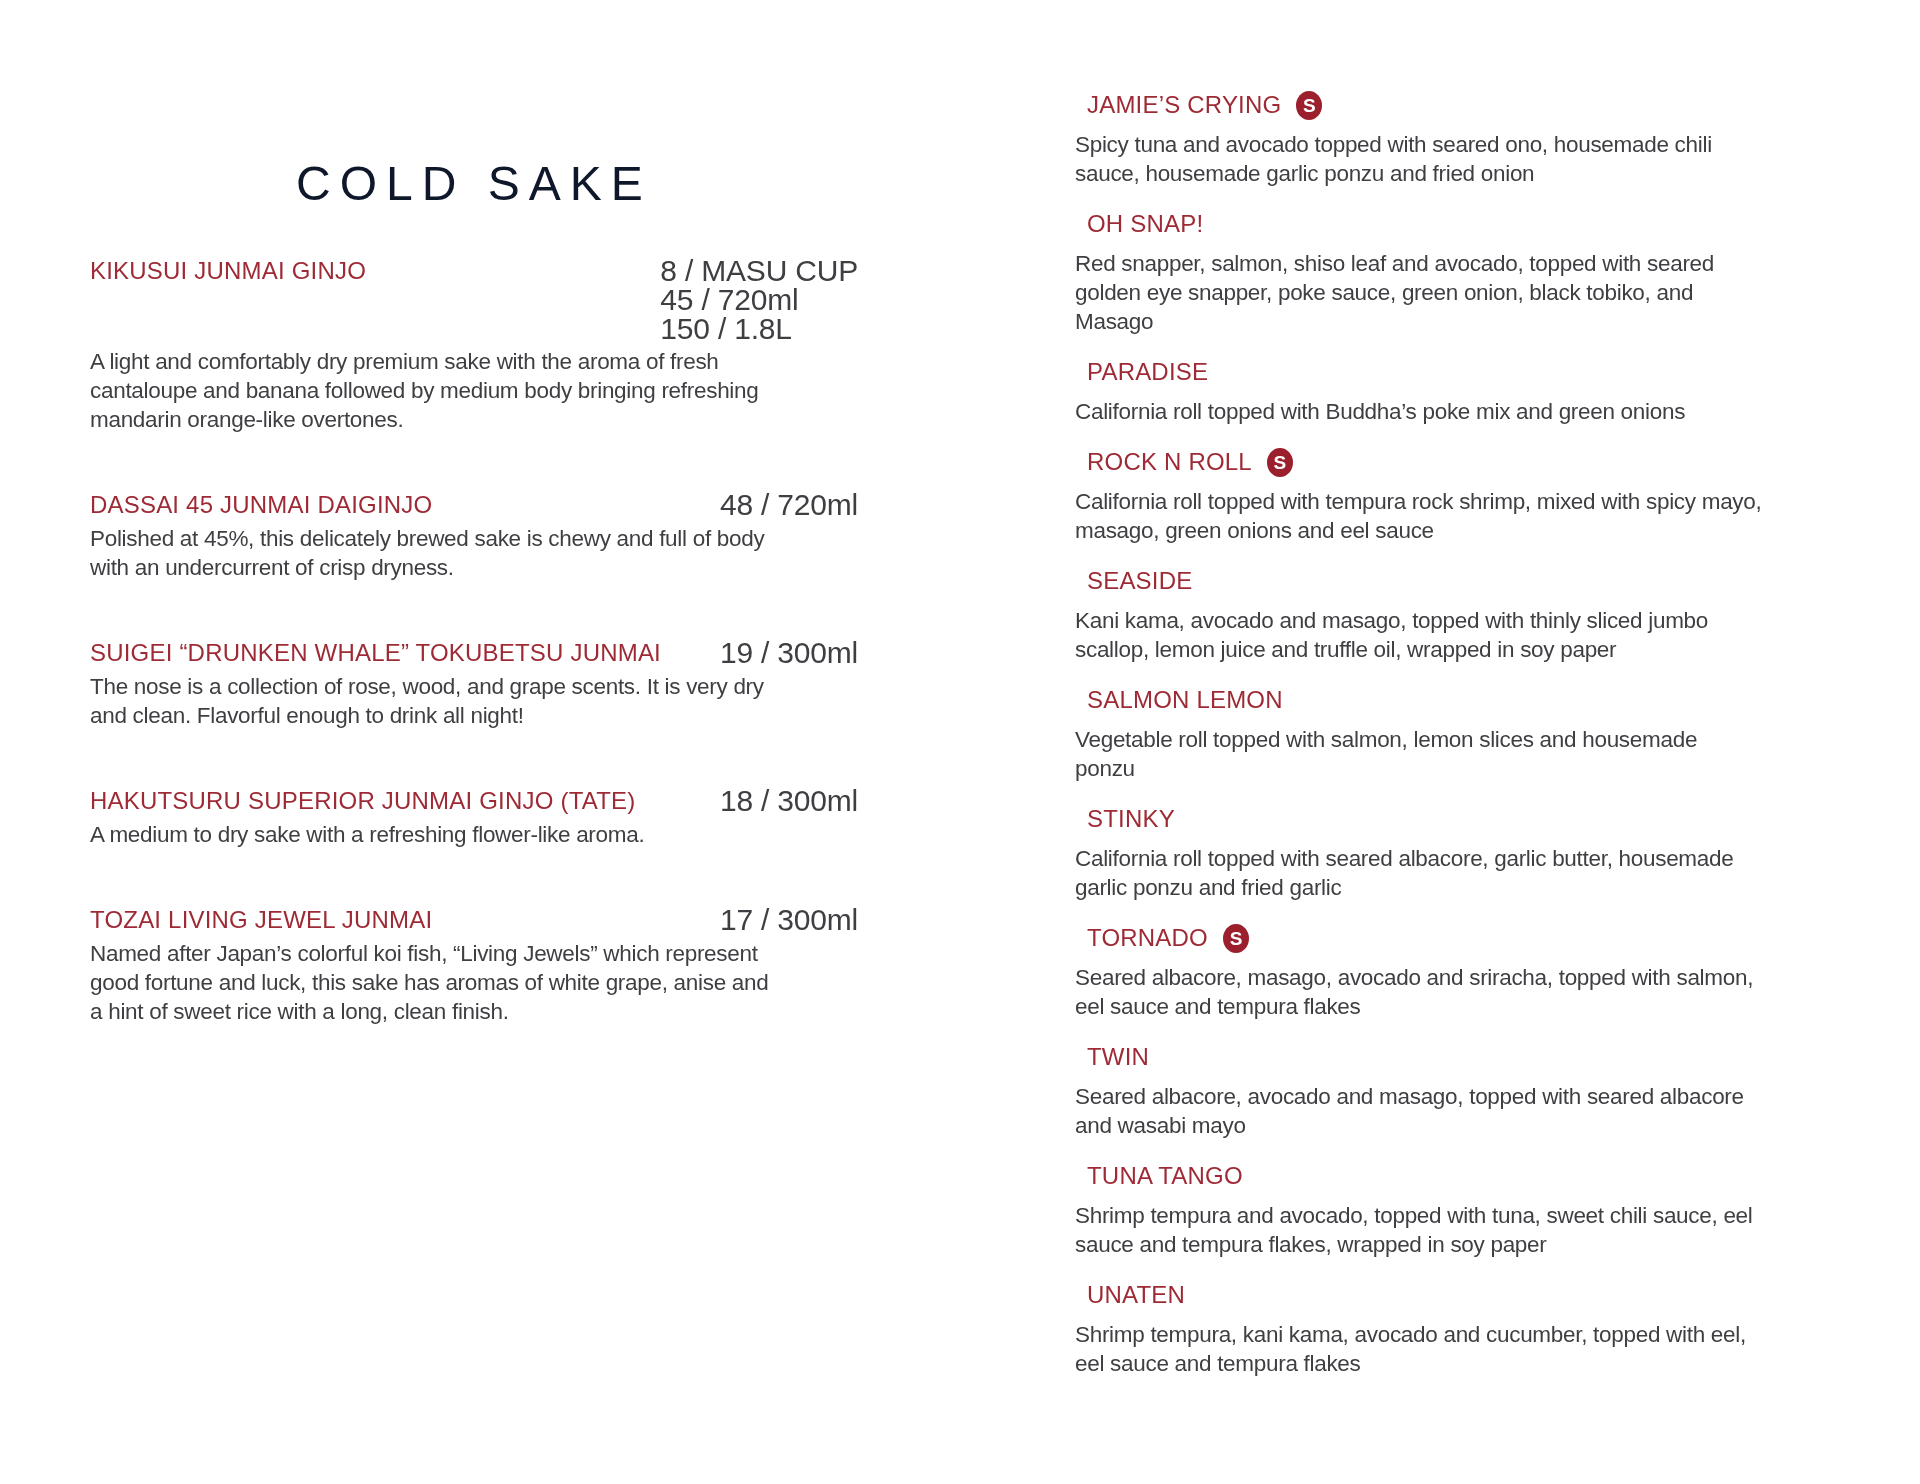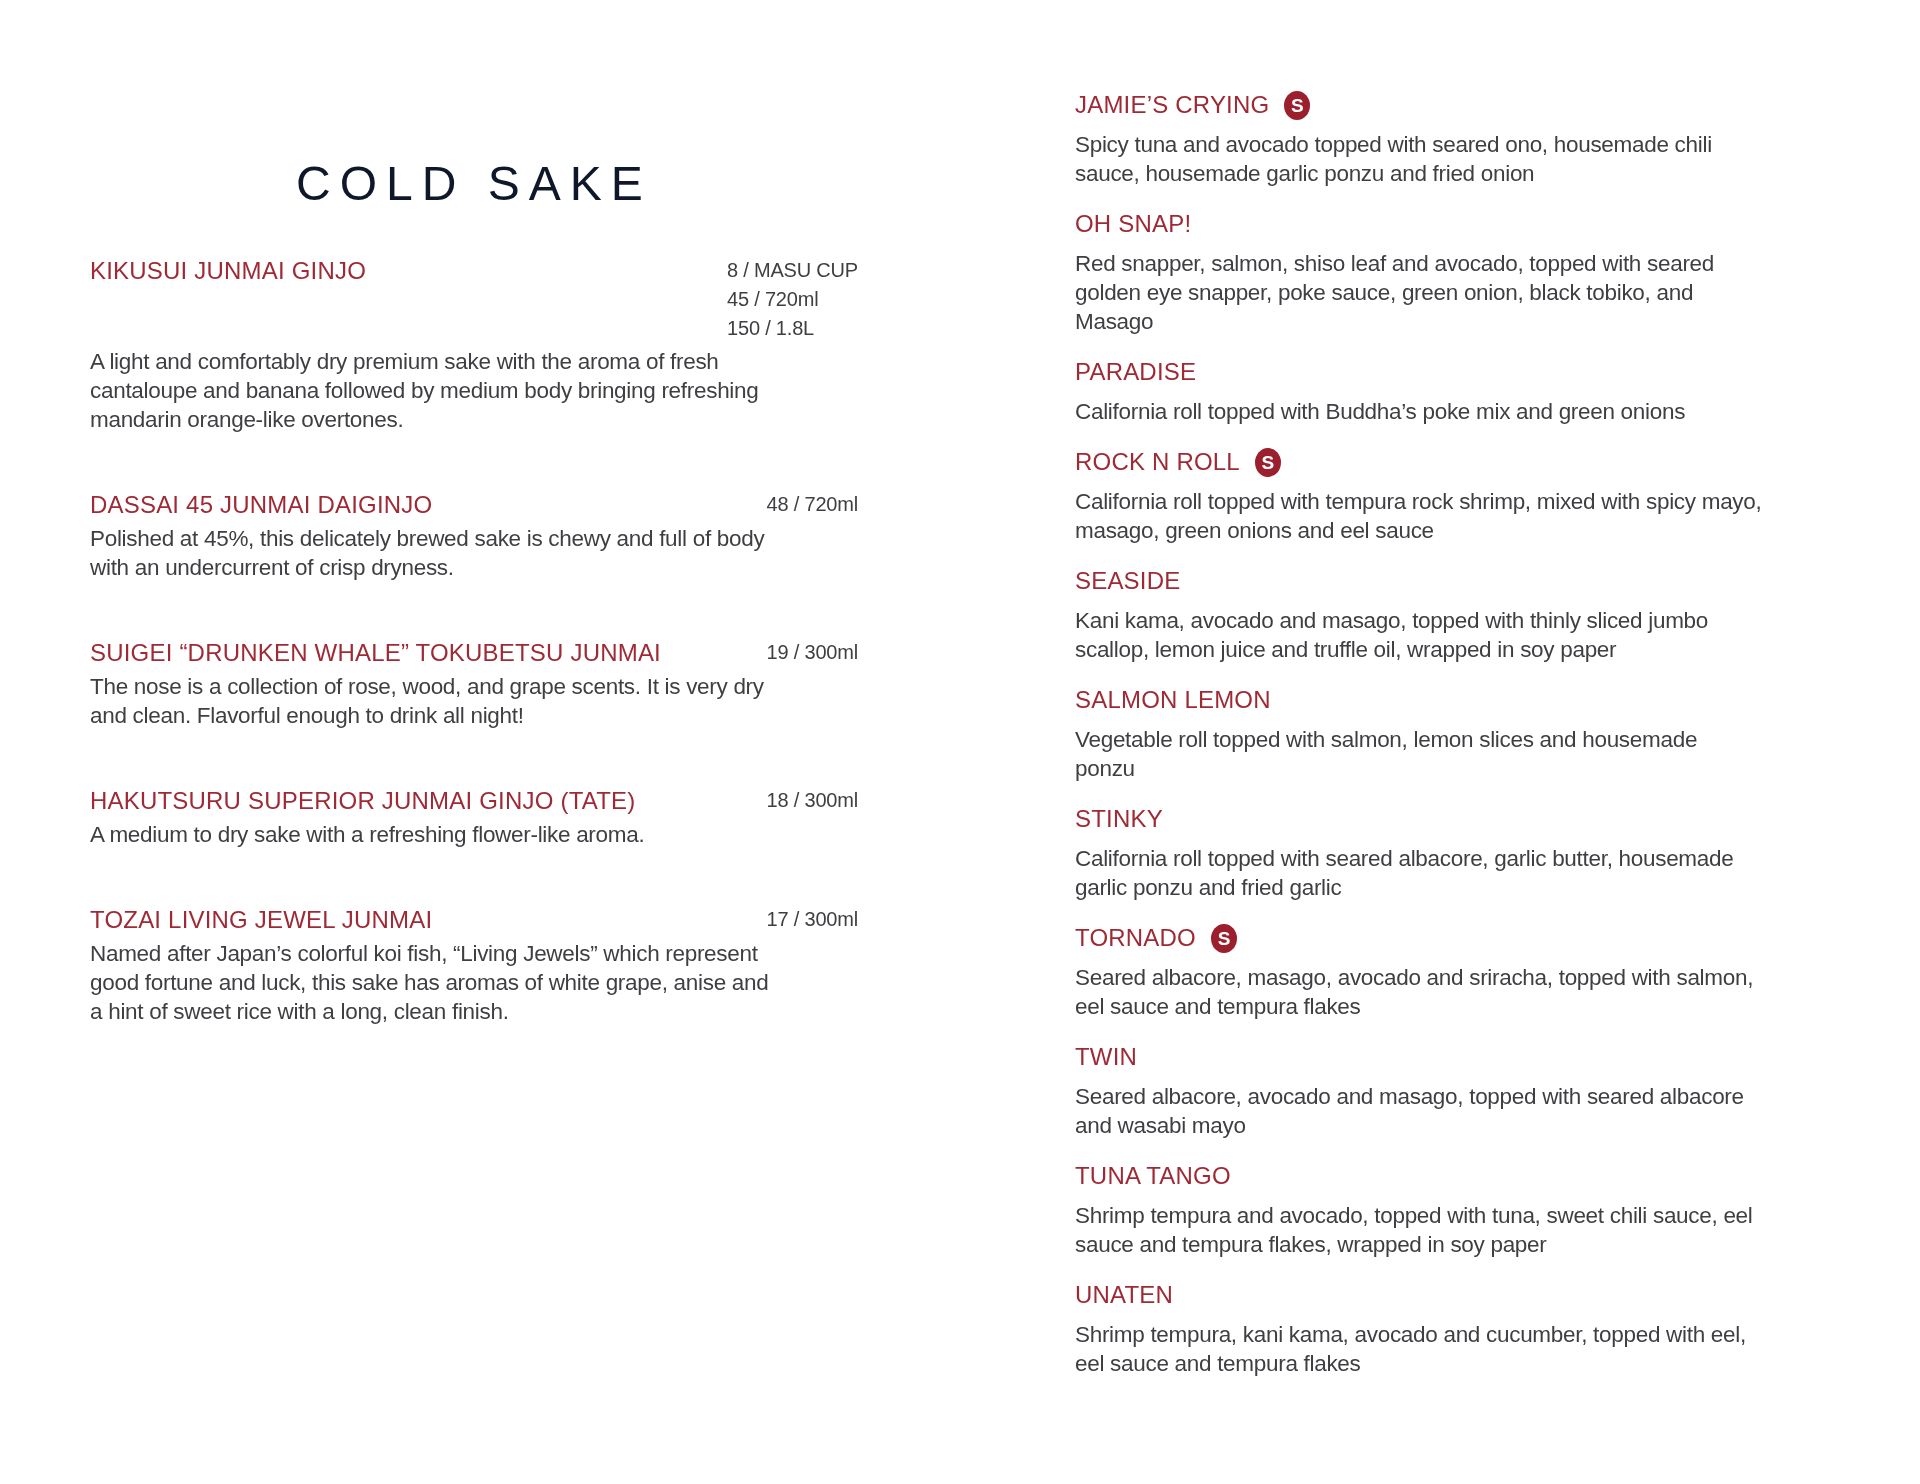--- a/index.html
+++ b/index.html
@@ -45,39 +45,40 @@
     color: #9e2a35;
     font-size: 24px;
     line-height: 30px;
     letter-spacing: 0.2px;
     white-space: nowrap;
   }
   .sake-prices {
     margin-left: auto;
     text-align: left;
     white-space: pre-line;
-    font-size: 20px;
+    font-size: 30px;
     line-height: 29px;
     letter-spacing: -0.2px;
     color: #3f3f43;
     flex-shrink: 0;
   }
   .desc {
     margin-top: 4px;
     font-size: 22.5px;
     line-height: 29px;
     letter-spacing: -0.3px;
     white-space: pre-line;
     color: #3f3f43;
   }
 
   .roll-item { margin-bottom: 21px; }
   .roll-name-row {
     display: flex;
     align-items: center;
+    margin-left: 12px;
   }
   .roll-item .desc { margin-top: 10px; }
 
   .spicy-badge {
     display: inline-flex;
     align-items: center;
     justify-content: center;
     width: 26px;
     height: 29px;
     margin-left: 15px;

